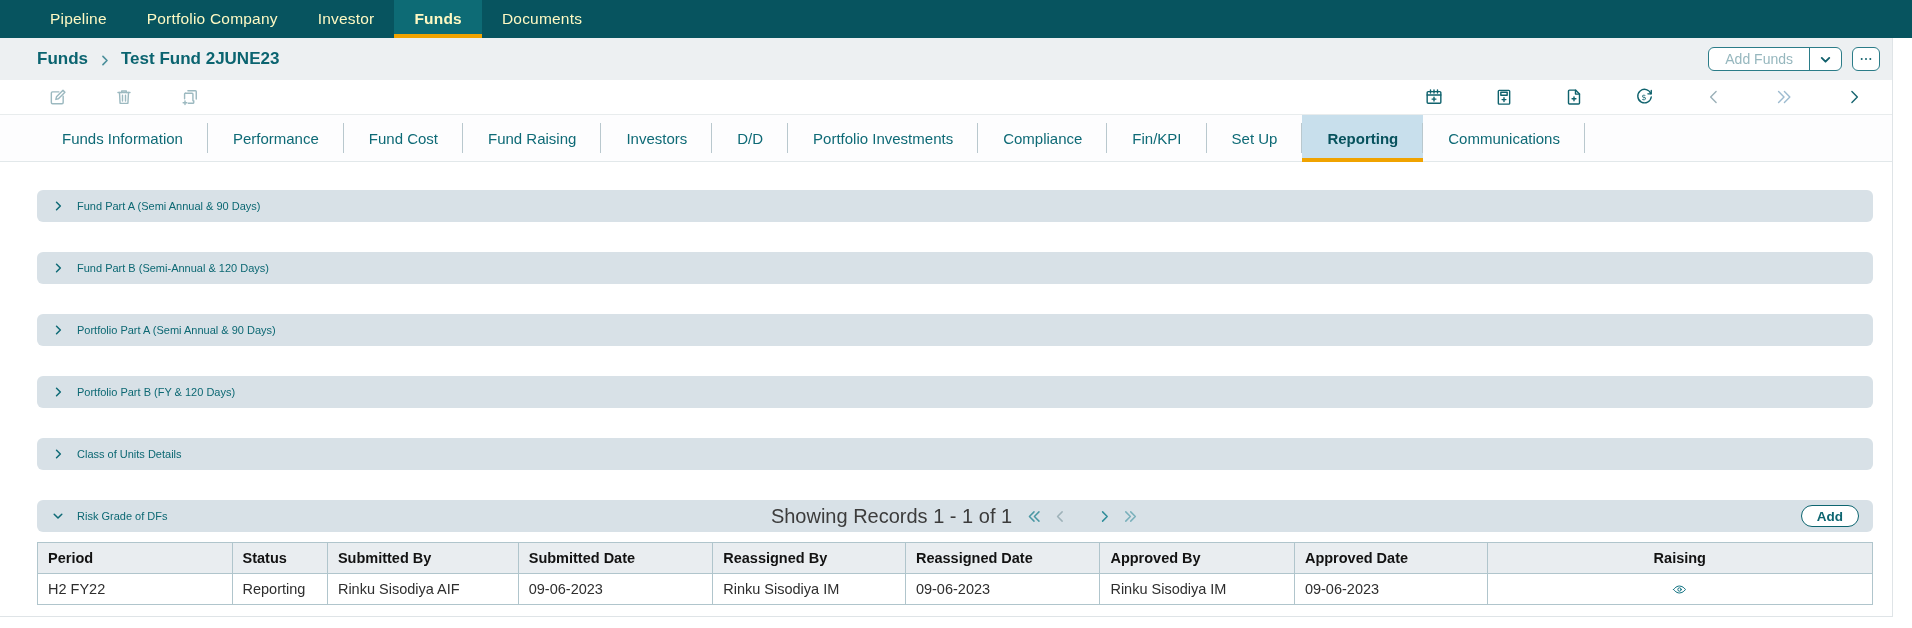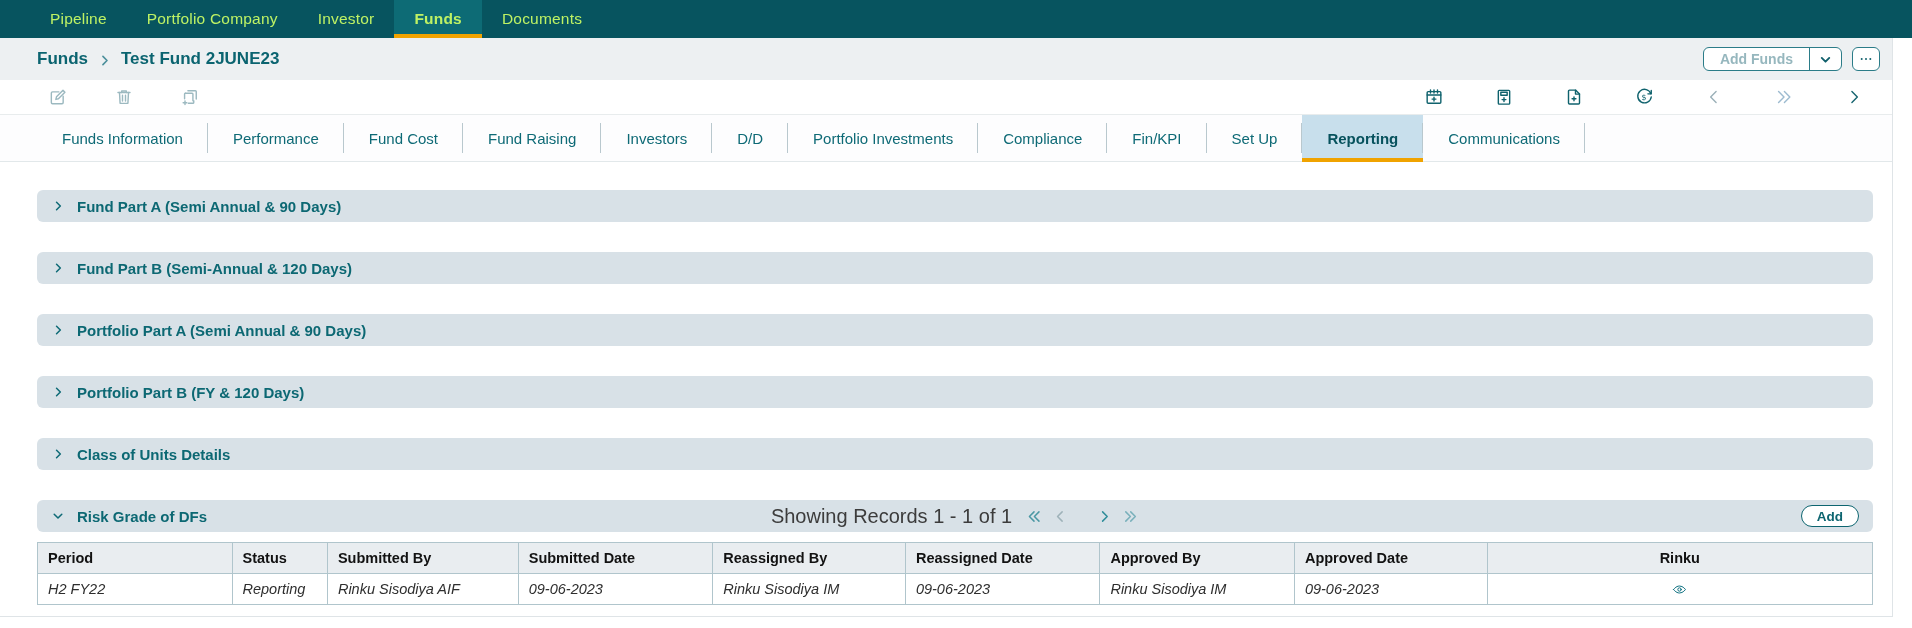--- a/index.html
+++ b/index.html
@@ -1,38 +1,38 @@
 <!DOCTYPE html>
 <html style="--nav-bg: #07545f; --nav-active-bg: #0d6b75; --accent-yellow: #f0a300; --teal-text: #0c6873; --active-tab-bg: #c8dfec; --section-bar-bg: #d8e1e7; --table-header-bg: #e9edf0; --table-border: #b0c5cc;"><head>
 <meta charset="utf-8">
 <style>
   * { margin:0; padding:0; box-sizing:border-box; }
   html,body { width:1912px; height:628px; background:#fff; overflow:hidden;
               font-family:"Liberation Sans", sans-serif; }
 
   
   .top-nav { height:38px; background:var(--nav-bg,#07545f); display:flex; align-items:stretch; padding-left:30px; }
-  .nav-item { position:relative; display:flex; align-items:center; padding:0 20px; color:#bef264;
+  .nav-item { position:relative; display:flex; align-items:center; padding:0 20px; color:#fef9c3;
               font-size:15.5px; font-weight:500; cursor:pointer; letter-spacing:.2px; }
   .nav-item.active { background:var(--nav-active-bg,#0d6b75); font-weight:700; }
   .nav-item.active::after { content:""; position:absolute; left:0; right:0; bottom:0; height:4px;
               background:var(--accent-yellow,#f0a300); }
 
   
   .page-body { width:1893px; height:579px; border-right:1px solid #dfe4e7; border-bottom:1px solid #dfe4e7; background:#fff; }
 
   
   .crumb-row { height:42px; background:#edf0f2; display:flex; align-items:center; padding:0 12px 0 37px; }
   .crumb { color:#0b6470; font-size:17px; font-weight:700; cursor:pointer; }
   .crumb-sep { width:15px; height:15px; color:#4b8f9b; margin:2px 9px 0 9px; }
   .crumb-sep svg { stroke-width:2.6 !important; }
   .crumb-spacer { flex:1; }
   .split-btn { display:flex; align-items:stretch; height:24px; border:1.6px solid #2b7c88; border-radius:6px;
                background:#fff; overflow:hidden; cursor:pointer; }
-  .split-btn .lbl { display:flex; align-items:center; padding:0 16px; color:#96b7be; font-size:14px; font-weight:700; }
+  .split-btn .lbl { display:flex; align-items:center; padding:0 16px; color:#96b7be; font-size:14px; font-weight:400; }
   .split-btn .caret { display:flex; align-items:center; justify-content:center; width:32px;
                border-left:1.6px solid #2b7c88; color:#11606c; }
   .split-btn .caret .icon { width:15px; height:15px; }
   .split-btn .caret svg { stroke-width:3 !important; }
   .more-btn { margin-left:10px; width:28px; height:24px; border:1.6px solid #2b7c88; border-radius:6px;
                background:#fff; display:flex; align-items:center; justify-content:center; color:#11606c; cursor:pointer; }
   .more-btn .icon { width:16px; height:16px; }
 
   
   .tool-row { height:34px; background:#fff; display:flex; align-items:center; padding:0 28px 0 48px; }
@@ -53,21 +53,21 @@
   .tab.active { background:var(--active-tab-bg,#c8dfec); color:#07525d; font-weight:700; }
   .tab.active::after { content:""; position:absolute; left:0; right:0; bottom:-1px; height:4px;
          background:var(--accent-yellow,#f0a300); }
 
   
   .content { padding:28px 19px 0 37px; }
   .section-bar { height:32px; background:var(--section-bar-bg,#d8e1e7); border-radius:6px; display:flex;
                  align-items:center; padding:0 14px; margin-bottom:30px; cursor:pointer; position:relative; }
   .section-chevron { width:14px; height:14px; color:#0e6a76; margin-right:12px; flex:none; }
   .section-chevron svg { stroke-width:2.6 !important; }
-  .section-title { color:var(--teal-text,#0c6873); font-size:15px; font-weight:700; }
+  .section-title { color:var(--teal-text,#0c6873); font-size:11px; font-weight:400; }
 
   .risk-bar { margin-bottom:10px; }
   .risk-center { position:absolute; left:50%; top:0; bottom:0; transform:translateX(-50%);
                  display:flex; align-items:center; }
   .showing-text { font-size:20px; color:#3c3c3c; }
   .pager { display:flex; align-items:center; margin-left:14px; gap:9px; }
   .pg-icon { width:17px; height:17px; cursor:pointer; }
   .pg-icon svg { stroke-width:2.1 !important; }
   .pg-first { color:#4b98a4; }
   .pg-prev  { color:#9eb2b9; }
@@ -75,21 +75,21 @@
   .pg-last  { color:#79b0bb; }
   .add-btn { margin-left:auto; height:22px; padding:0 15px; background:#fff; border:1.6px solid #0d6570;
              border-radius:11px; color:#0d6570; font-weight:700; font-size:13.5px; cursor:pointer;
              display:flex; align-items:center; font-family:"Liberation Sans",sans-serif; }
 
   
   table.grid { width:100%; border-collapse:collapse; table-layout:fixed; }
   .grid th, .grid td { border:1px solid var(--table-border,#b0c5cc); padding:6px 10px; font-size:14.5px;
                        overflow:hidden; white-space:nowrap; }
   .grid th { background:var(--table-header-bg,#e9edf0); text-align:left; color:#121212; font-weight:700; height:31px; }
-  .grid td { background:#fff; color:#2e2e2e; height:31px;font-style:italic; }
+  .grid td { background:#fff; color:#2e2e2e; height:31px; }
   .grid th:last-child, .grid td:last-child { text-align:center; }
   .action-eye { width:19px; height:15px; color:#0d7080; display:inline-block; cursor:pointer; vertical-align:middle; }
   .action-eye svg { stroke-width:1.6 !important; }
 
   
   .icon svg, .icon-btn svg, .pg-icon svg, .section-chevron svg, .crumb-sep svg, .action-eye svg, .more-btn svg {
       width:100%; height:100%; fill:none; stroke:currentColor; stroke-width:1.7;
       stroke-linecap:round; stroke-linejoin:round; display:block; }
 </style>
 </head>
@@ -323,21 +323,21 @@
       <thead>
           <tr id="grid-head">
             <th>Period</th>
             <th>Status</th>
             <th>Submitted By</th>
             <th>Submitted Date</th>
             <th>Reassigned By</th>
             <th>Reassigned Date</th>
             <th>Approved By</th>
             <th>Approved Date</th>
-            <th>Rinku</th>
+            <th>Raising</th>
           </tr>
         </thead>
       <tbody id="grid-body">
           <tr>
             <td>H2 FY22</td>
             <td>Reporting</td>
             <td>Rinku Sisodiya AIF</td>
             <td>09-06-2023</td>
             <td>Rinku Sisodiya IM</td>
             <td>09-06-2023</td>

